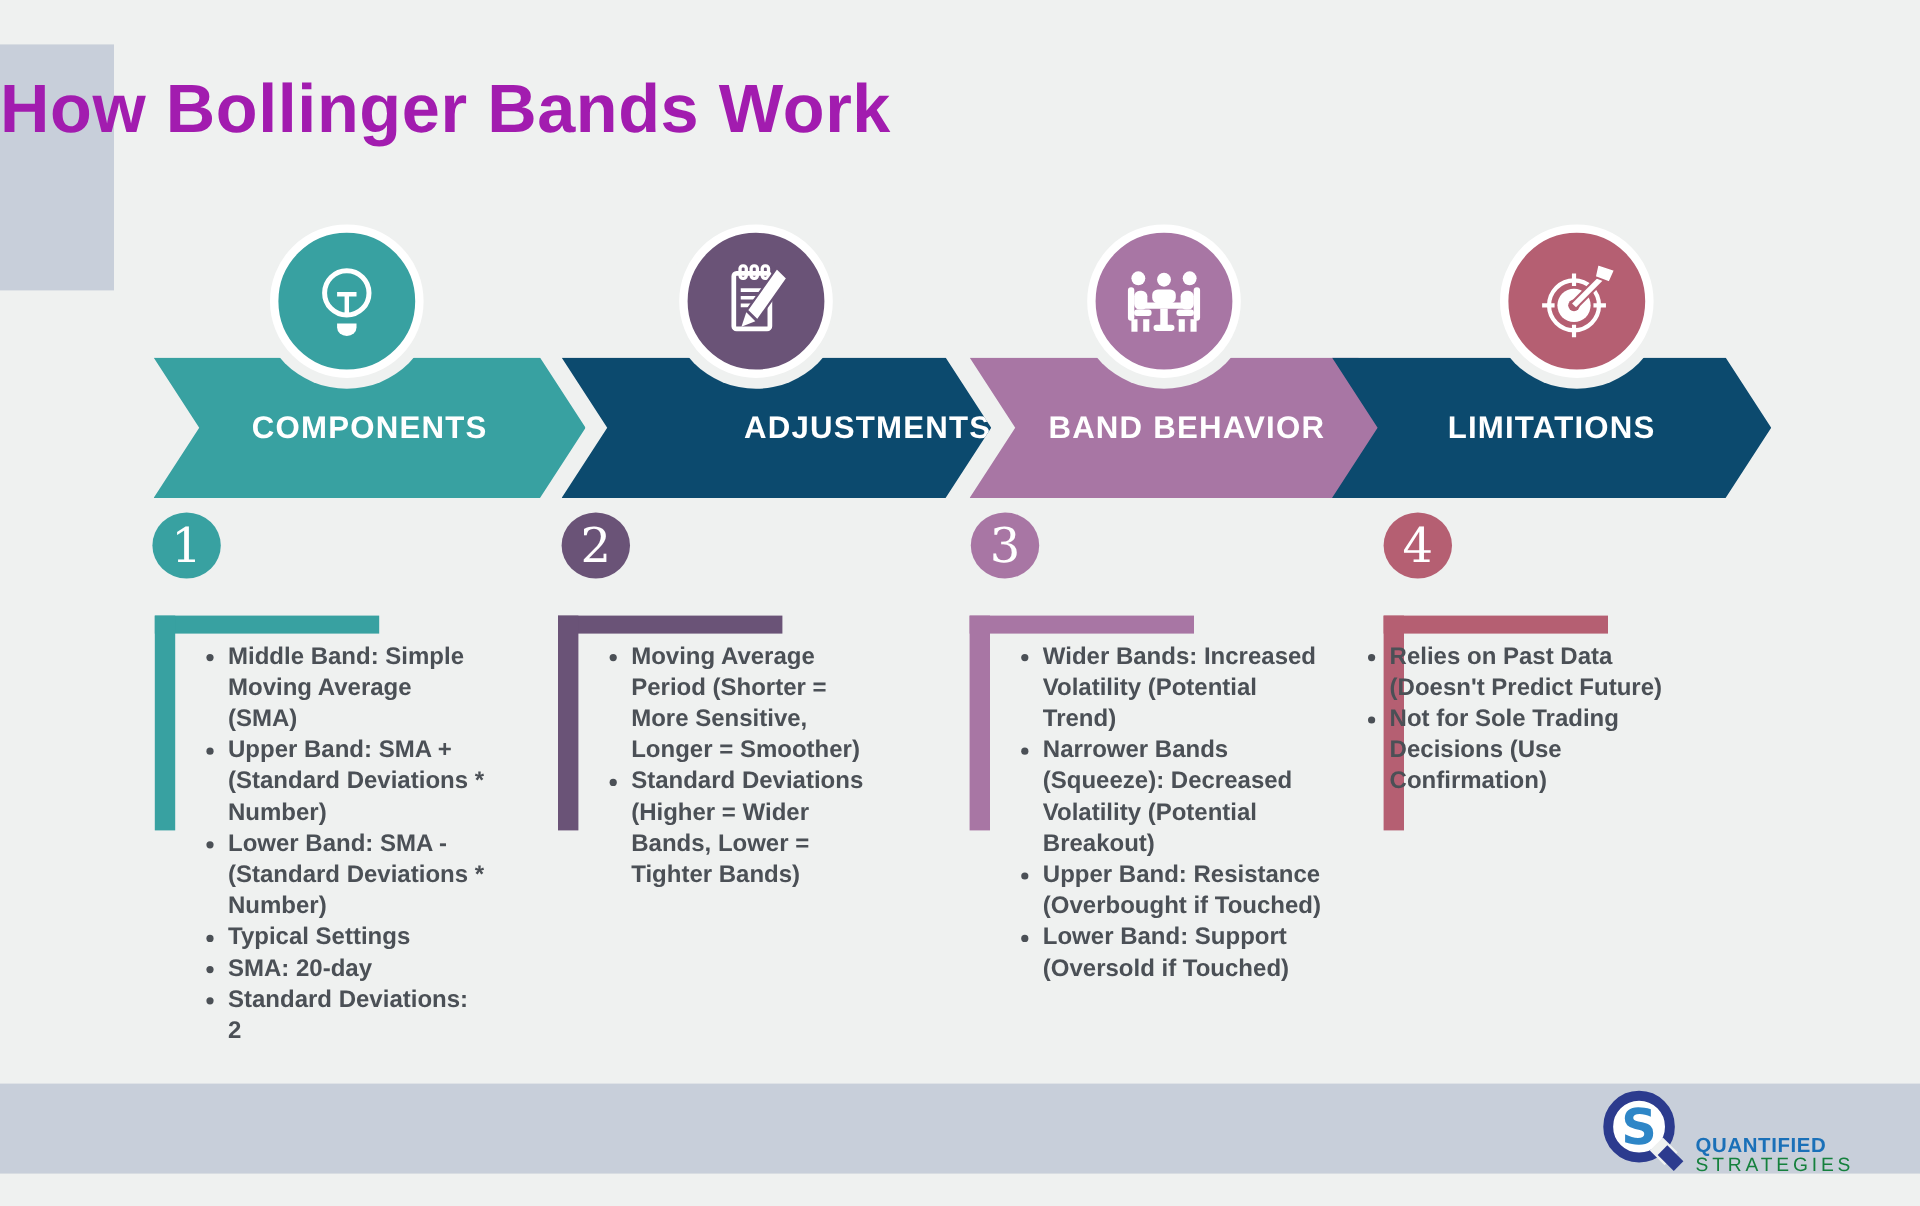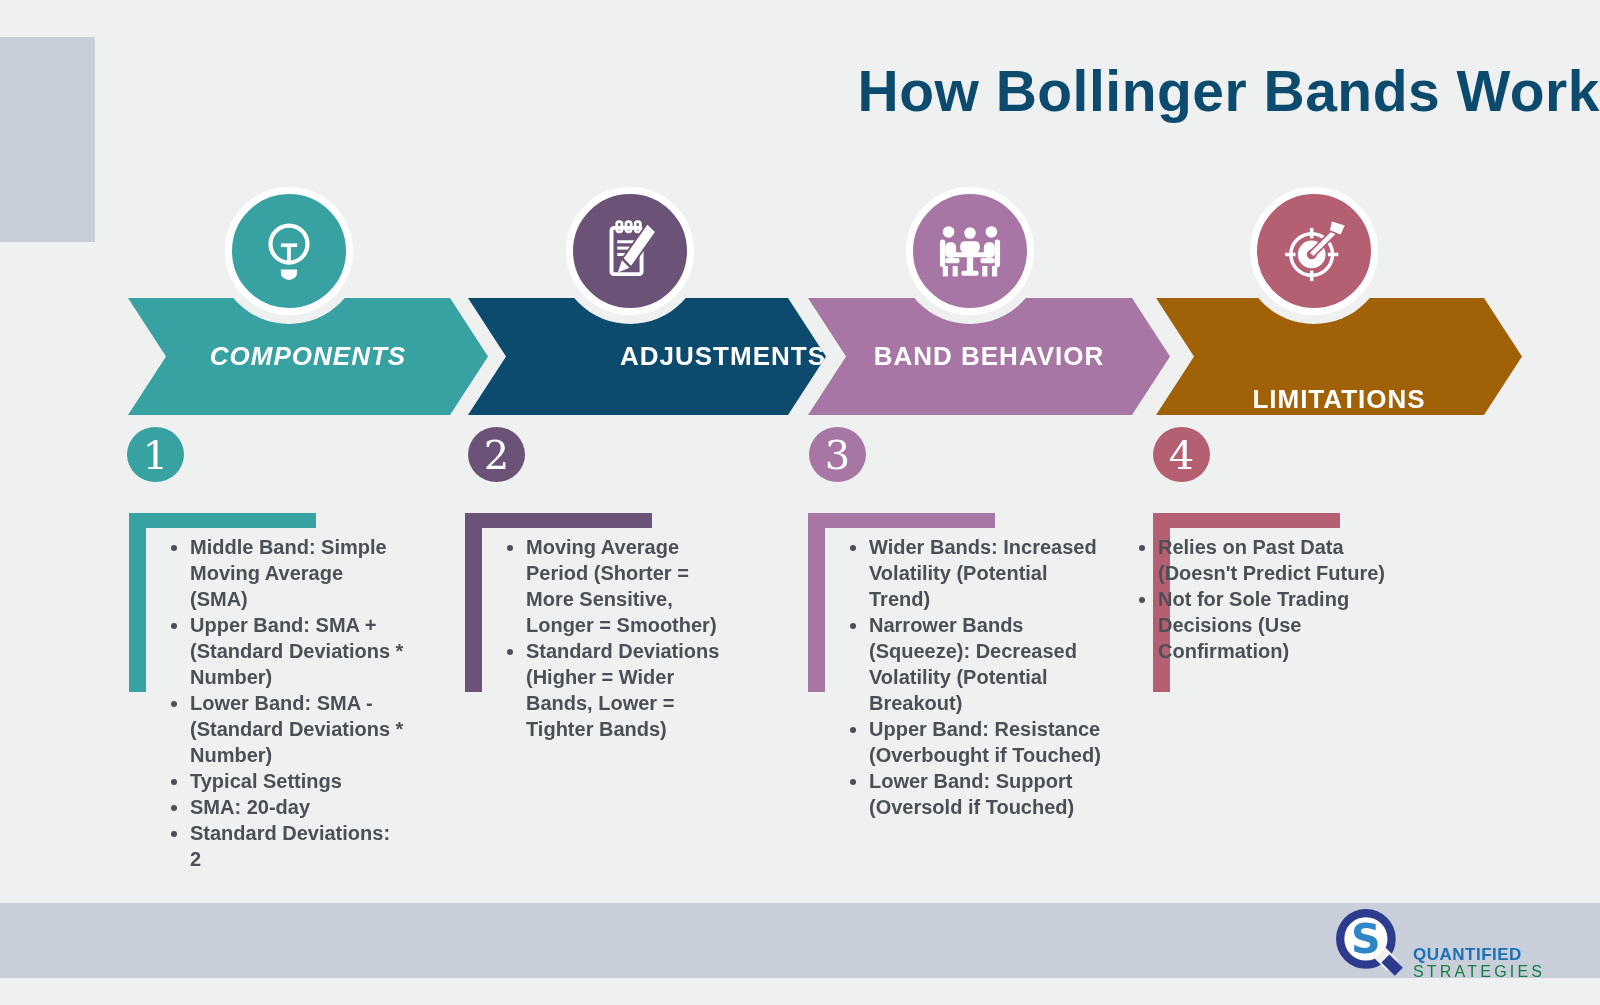--- a/index.html
+++ b/index.html
@@ -2,22 +2,22 @@
 <html><head>
 <meta charset="utf-8">
 <style>
   html,body{margin:0;padding:0;background:#e4e6e6;}
   .canvas{
     position:relative;width:1600px;height:1005px;overflow:hidden;
     background:#eff1f0;font-family:"Liberation Sans",sans-serif;
   }
   .left-rect{position:absolute;left:0;top:37px;width:95px;height:205px;background:#c8cfda;}
   .title{
-    position:absolute;left:0;top:58px;width:100%;text-align:right;
-    font-size:57px;font-weight:bold;color:#0c4a6e;letter-spacing:0.5px;
+    position:absolute;left:0;top:58px;width:100%;text-align:left;
+    font-size:57px;font-weight:bold;color:#a21caf;letter-spacing:0.5px;
   }
   
   .banner{
     position:absolute;top:298px;height:117px;display:flex;align-items:center;justify-content:center;
     clip-path:polygon(0 0, calc(100% - 38px) 0, 100% 50%, calc(100% - 38px) 100%, 0 100%, 38px 50%);
     z-index:1;
   }
   .banner-label{color:#ffffff;font-weight:bold;font-size:26px;letter-spacing:1px;white-space:nowrap;}
   .cut{position:absolute;top:178px;width:146px;height:146px;border-radius:50%;background:#eff1f0;z-index:2;}
   .icon-circle{
@@ -29,36 +29,36 @@
     color:#ffffff;font-family:"DejaVu Serif",serif;font-size:40px;
     display:flex;align-items:center;justify-content:center;z-index:1;
   }
   .bracket{position:absolute;top:513px;width:170px;height:164px;border-top:15px solid;border-left:17px solid;}
   .list{
     position:absolute;top:534px;margin:0;padding:0 0 0 26px;
     font-size:20px;font-weight:bold;color:#4b5056;line-height:26px;list-style:disc;
   }
   .list li{margin:0;padding:0;}
   
-  .s1 .banner{left:128px;width:360px;background:#38a1a1;font-style:italic;}
+  .s1 .banner{left:128px;width:360px;background:#38a1a1;}
   .s1 .cut{left:216px;} .s1 .icon-circle{left:225px;background:#38a1a1;}
   .s1 .num-badge{left:127px;background:#38a1a1;}
   .s1 .bracket{left:129px;border-color:#38a1a1;}
   .s1 .list{left:164px;width:215px;}
   .s2 .banner{left:468px;width:358px;background:#0c4a6e;justify-content:flex-end;}
   .s2 .cut{left:557px;} .s2 .icon-circle{left:566px;background:#6a5377;}
   .s2 .num-badge{left:468px;background:#6a5377;}
   .s2 .bracket{left:465px;border-color:#6a5377;}
   .s2 .list{left:500px;width:215px;}
   .s3 .banner{left:808px;width:362px;background:#a876a4;text-align:right;}
   .s3 .cut{left:897px;} .s3 .icon-circle{left:906px;background:#a876a4;}
   .s3 .num-badge{left:809px;background:#a876a4;}
   .s3 .bracket{left:808px;border-color:#a876a4;}
   .s3 .list{left:843px;width:235px;}
-  .s4 .banner{left:1156px;width:366px;background:#a16207;align-items:flex-end;}
+  .s4 .banner{left:1110px;width:366px;background:#0c4a6e;}
   .s4 .cut{left:1241px;} .s4 .icon-circle{left:1250px;background:#b55f72;}
   .s4 .num-badge{left:1153px;background:#b55f72;}
   .s4 .bracket{left:1153px;border-color:#b55f72;}
   .s4 .list{left:1132px;width:235px;}
   
   .bottom-bar{position:absolute;left:0;top:903px;width:100%;height:75px;background:#c8cfda;}
   .logo{position:absolute;left:1334px;top:906px;display:flex;align-items:center;gap:7px;z-index:2;}
   .logo-text{display:flex;flex-direction:column;justify-content:center;line-height:1.05;margin-top:40px;}
   .logo-line1{font-size:17px;font-weight:bold;color:#1a70b8;letter-spacing:0.5px;}
   .logo-line2{font-size:16px;font-weight:normal;color:#15803d;letter-spacing:3.2px;}

